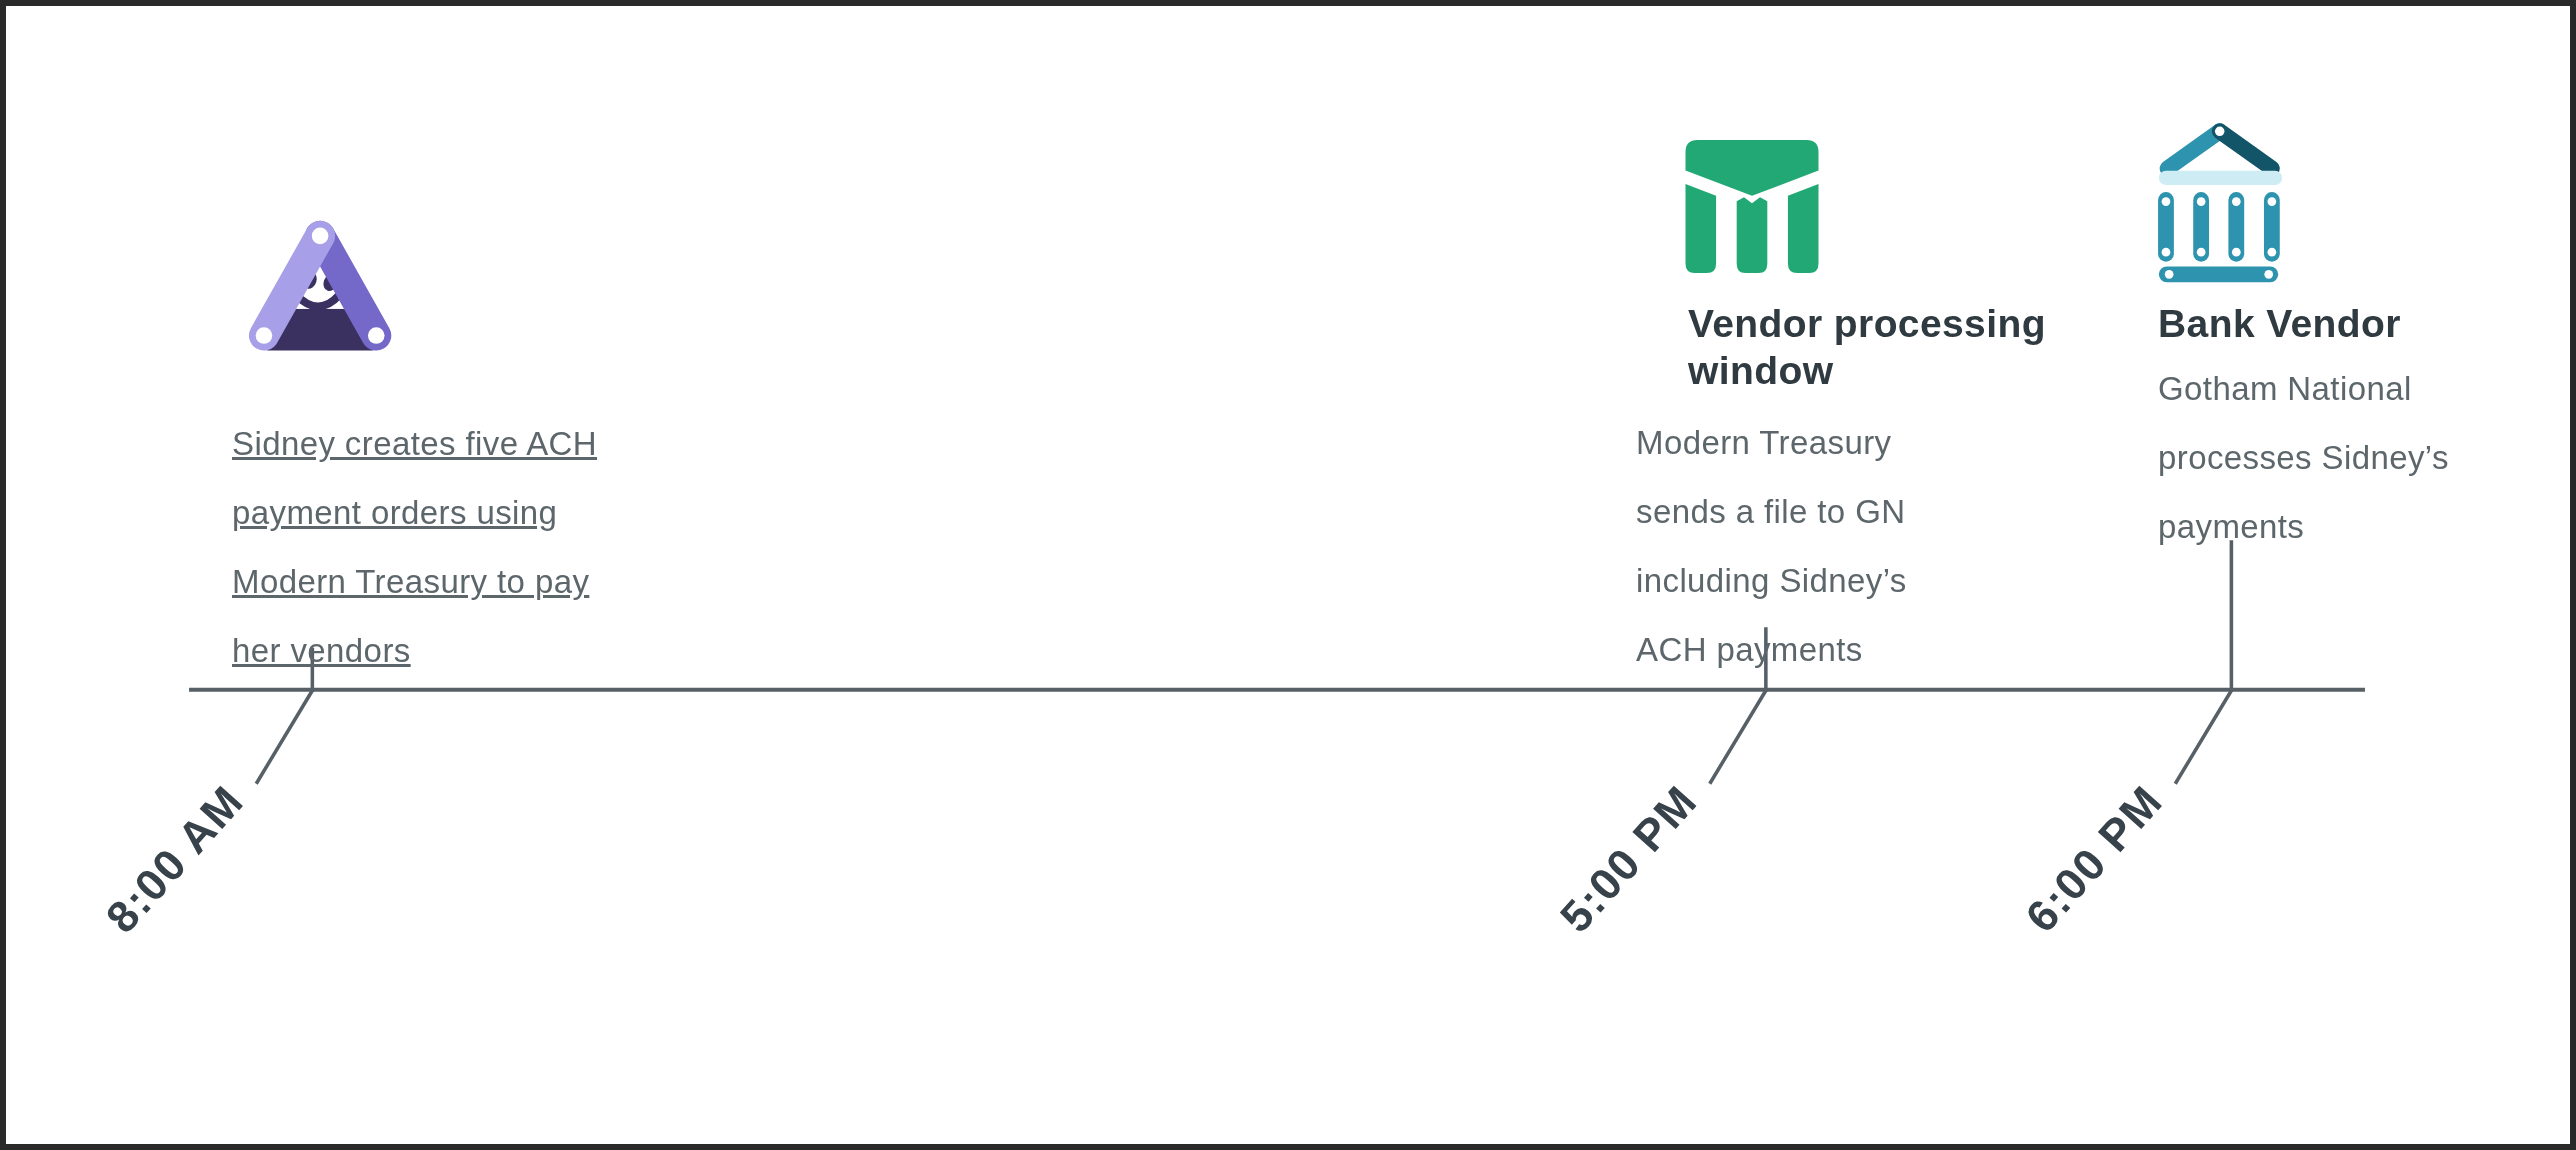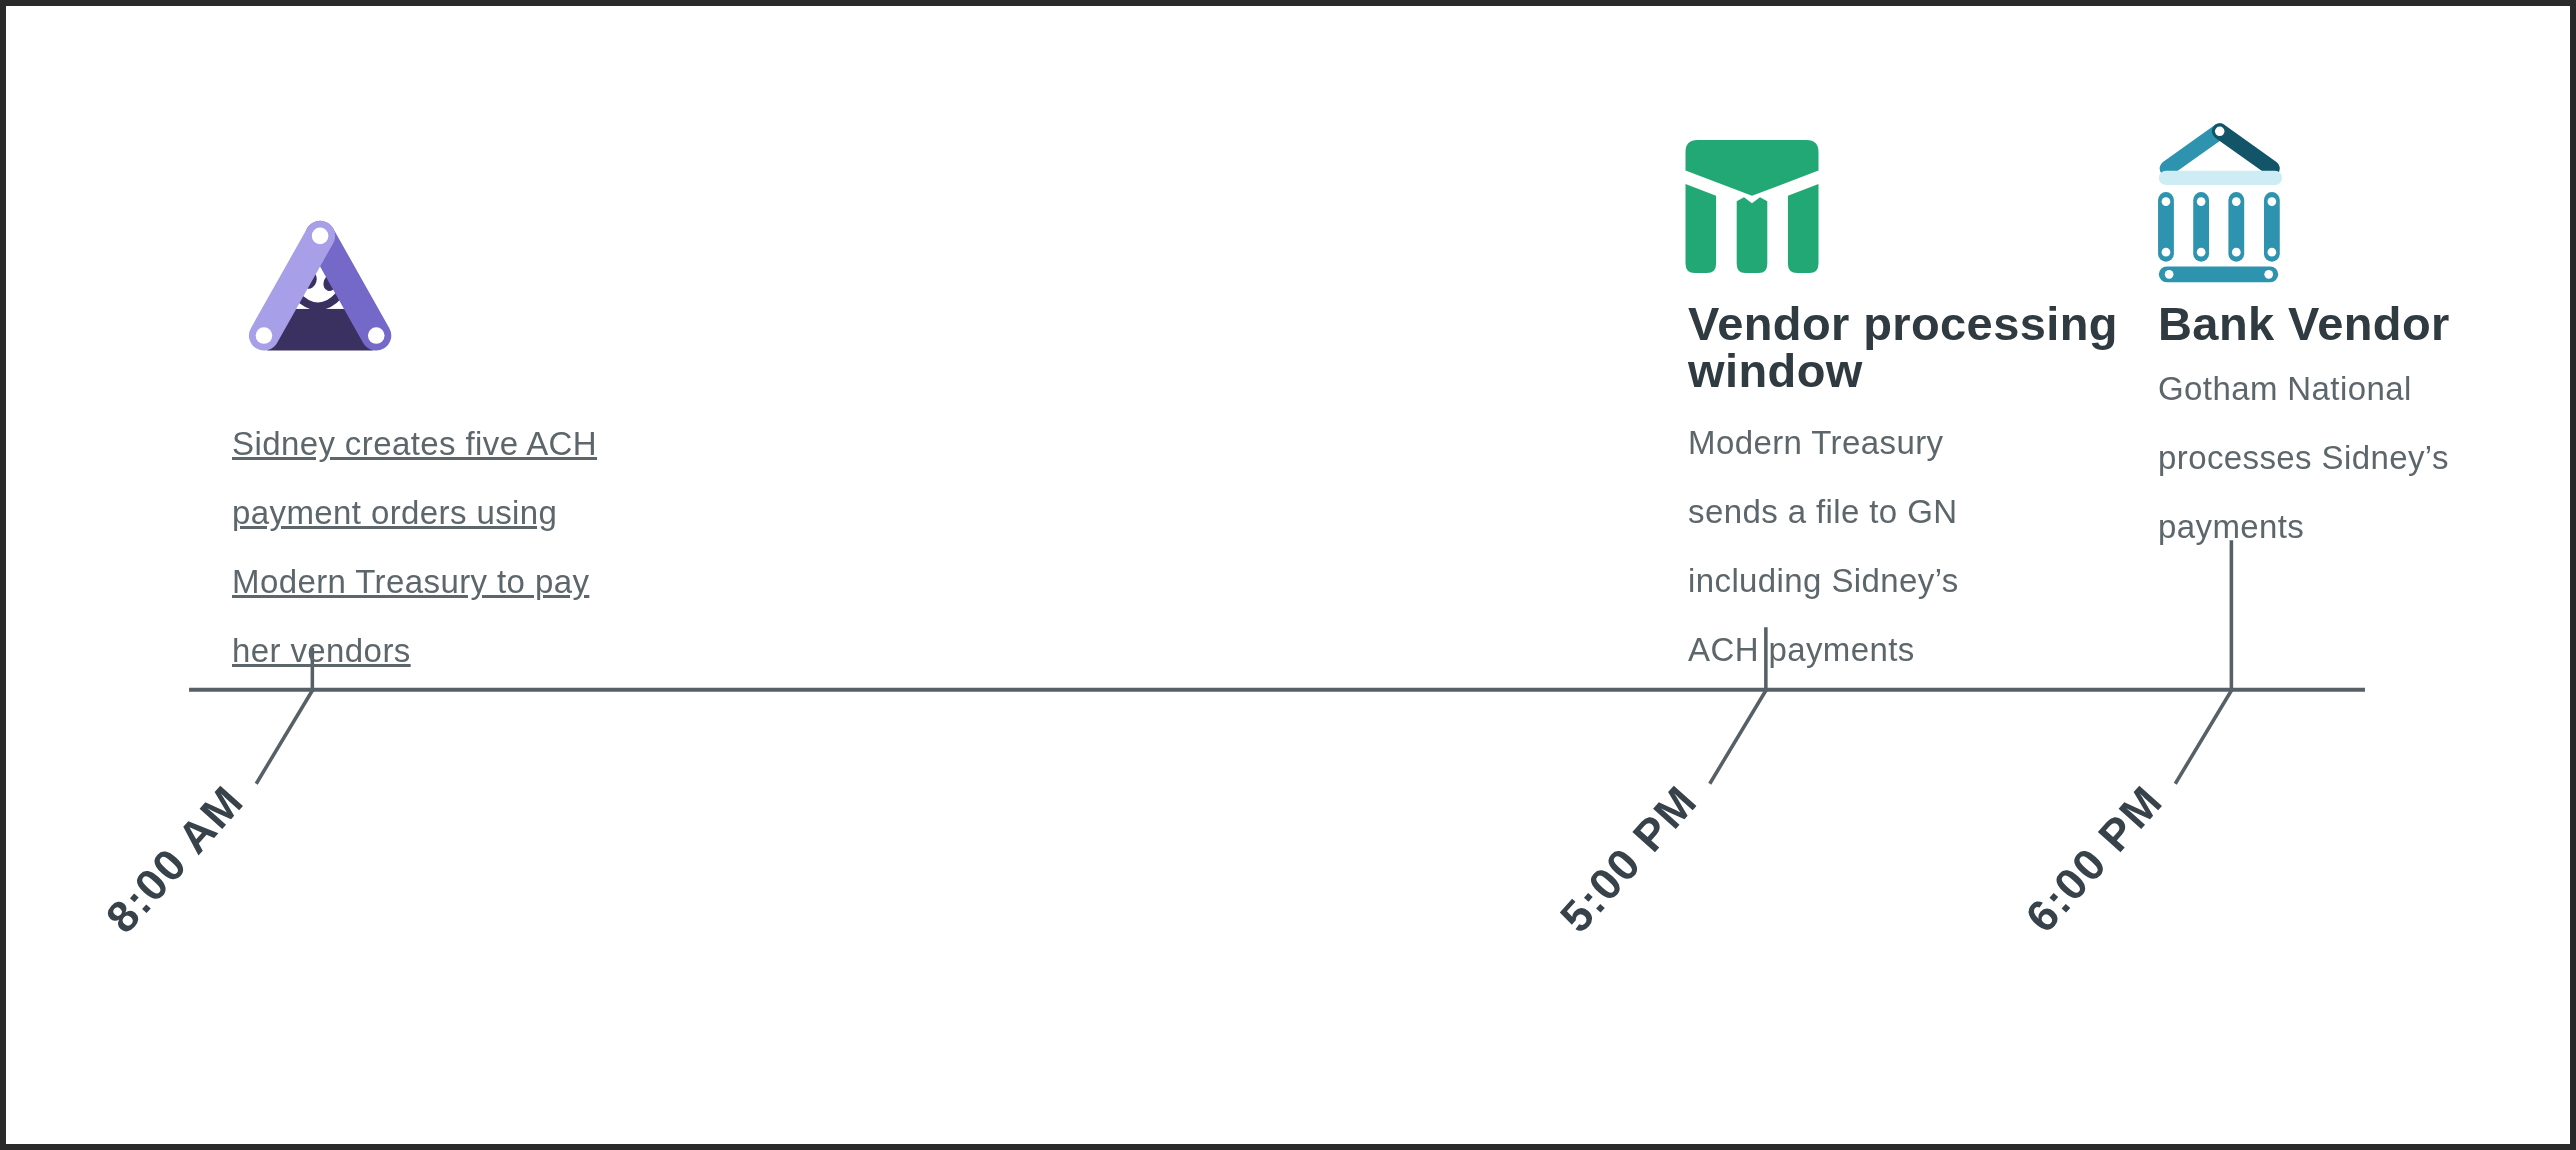--- a/index.html
+++ b/index.html
@@ -16,21 +16,21 @@
   .desc{
     white-space:pre-line;
     font-size:33px;
     line-height:69px;
     color:var(--body_text);
     letter-spacing:0.4px;
   }
   .title{
     white-space:pre-line;
     font-weight:bold;
-    font-size:47px;
+    font-size:39px;
     line-height:47px;
     color:var(--title_text);
     letter-spacing:0.4px;
   }
   .tl-stroke{stroke:var(--line);fill:none;}
   .time-label{
     font-size:56px;
     font-weight:bold;
     letter-spacing:2px;
     fill:var(--label_text);
@@ -79,21 +79,21 @@
   <div class="abs" style="left:1679px;top:134px;">
     <svg width="134" height="133" viewBox="0 0 100 100">
       <path d="M9 0 H91 Q100 0 100 9 V23 L50 42 L0 23 V9 Q0 0 9 0 Z" fill="var(--vendor_green)"></path>
       <path d="M0 33 L23 42 V93 Q23 100 16 100 H7 Q0 100 0 93 Z" fill="var(--vendor_green)"></path>
       <path d="M38.5 46 L44 43 L50 47.5 L56 43 L61.5 46 V93 Q61.5 100 55 100 H45 Q38.5 100 38.5 93 Z" fill="var(--vendor_green)"></path>
       <path d="M100 33 L77 42 V93 Q77 100 84 100 H93 Q100 100 100 93 Z" fill="var(--vendor_green)"></path>
     </svg>
   </div>
   <div class="abs title" style="left:1682px;top:294px;">Vendor processing
 window</div>
-  <div class="abs desc" style="left:1682px;top:402px;">Modern Treasury
+  <div class="abs desc" style="left:1630px;top:402px;">Modern Treasury
 sends a file to GN
 including Sidney’s
 ACH payments</div>
 
   <div class="abs" style="left:2152px;top:115px;">
     <svg width="125" height="162" viewBox="0 0 158 205">
       <line x1="12" y1="60" x2="78" y2="13" stroke="var(--bank_teal)" stroke-width="20" stroke-linecap="round"></line>
       <line x1="78" y1="13" x2="144" y2="60" stroke="var(--bank_teal_dark)" stroke-width="20" stroke-linecap="round"></line>
       <circle cx="78" cy="13" r="6" fill="#ffffff"></circle>
       <line x1="10" y1="72" x2="148" y2="72" stroke="var(--bank_teal_light)" stroke-width="18" stroke-linecap="round"></line>

